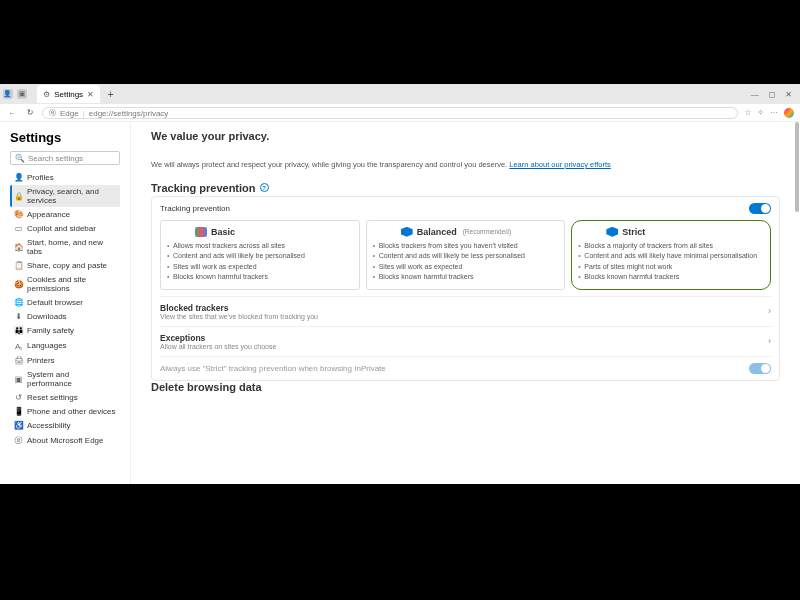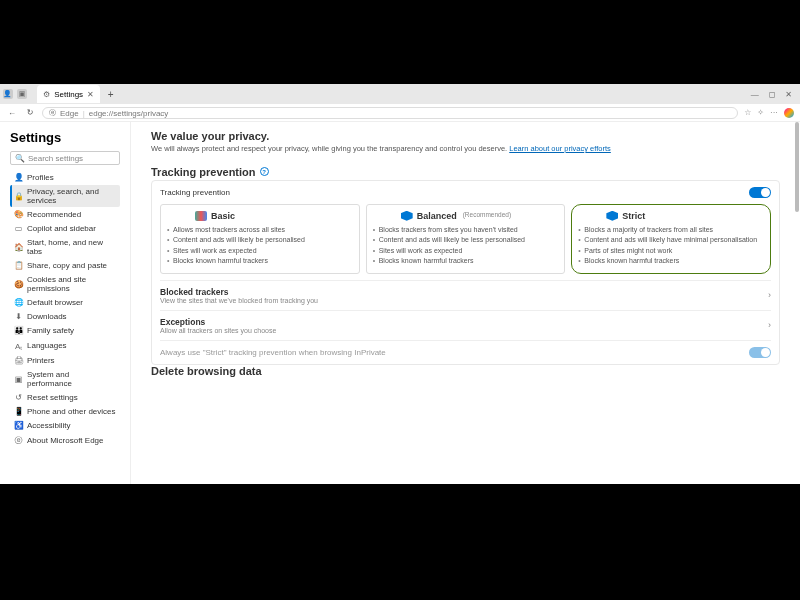--- a/index.html
+++ b/index.html
@@ -21,34 +21,34 @@
 .ab-color { width:10px; height:10px; border-radius:50%; background:linear-gradient(135deg,#f0a,#fa0,#0af); }
 .content { display:flex; height:362px; }
 .sidebar { width:130px; padding:8px 10px; font-size:8px; }
 .sb-title { font-weight:600; font-size:13px; margin-bottom:6px; }
 .search-box { border:1px solid #ccc; border-radius:2px; height:14px; display:flex; align-items:center; padding:0 4px; gap:3px; color:#888; margin-bottom:6px; }
 .sb-items { display:flex; flex-direction:column; gap:1px; }
 .sb-item { display:flex; align-items:center; gap:4px; padding:2px 4px; border-radius:2px; cursor:pointer; color:#333; }
 .sb-item.active { background:#eaeaea; border-left:2px solid #0078d4; padding-left:2px; }
 .sb-item .ic { width:9px; font-size:8px; color:#666; text-align:center; }
 .main { flex:1; padding:8px 20px; font-size:8px; color:#333; overflow:hidden; border-left:1px solid #eee; position:relative; }
-.main h2 { font-size:11px; font-weight:600; margin-bottom:2px; }
+.main h2 { font-size:11px; font-weight:600; margin-bottom:18px; }
 .main p.intro { font-size:7.5px; color:#555; line-height:1.3; }
 .main a { color:#0067b8; text-decoration:underline; cursor:pointer; }
 .section-h { font-size:11px; font-weight:600; margin-top:12px; margin-bottom:2px; display:flex; align-items:center; gap:4px; }
 .info-ic { width:9px; height:9px; border:1px solid #0078d4; border-radius:50%; color:#0078d4; font-size:6px; display:flex; align-items:center; justify-content:center; }
 .sub { font-size:7.5px; color:#555; line-height:1.3; margin-bottom:6px; }
 .panel { border:1px solid #e8e8e8; border-radius:4px; padding:6px 8px; }
 .panel-head { display:flex; align-items:center; justify-content:space-between; font-size:8px; margin-bottom:6px; }
 .toggle { width:22px; height:11px; background:#0078d4; border-radius:6px; position:relative; cursor:pointer; }
 .toggle::after { content:""; position:absolute; right:1px; top:1px; width:9px; height:9px; background:#fff; border-radius:50%; }
 .cards { display:flex; gap:6px; }
 .card { flex:1; border:1px solid #ddd; border-radius:3px; padding:6px; cursor:pointer; }
 .card.selected { border:1px solid #4d7c0f; border-radius:10px; }
-.card-title { font-weight:600; font-size:9px; display:flex; align-items:flex-start; gap:4px; margin-bottom:4px;padding-left:28px; }
+.card-title { font-weight:600; font-size:9px; display:flex; align-items:center; gap:4px; margin-bottom:4px;padding-left:28px; }
 .card-title .badge { width:12px; height:10px; display:inline-block; }
 .badge.basic { background:linear-gradient(90deg,#4a9,#e55,#48e); border-radius:2px; }
 .badge.balanced { background:#0078d4; clip-path:polygon(50% 0,100% 25%,100% 75%,50% 100%,0 75%,0 25%); }
 .badge.strict { background:#0078d4; clip-path:polygon(50% 0,100% 25%,100% 75%,50% 100%,0 75%,0 25%); }
 .rec { font-size:6.5px; color:#888; font-weight:400; margin-left:2px; }
 .card ul { list-style:none; padding-left:0; }
 .card li { font-size:7px; color:#555; padding-left:6px; position:relative; line-height:1.35; margin-bottom:1px; }
 .card li::before { content:"•"; position:absolute; left:0; color:#888; }
 .row-link { display:flex; justify-content:space-between; align-items:center; padding:6px 0 0; border-top:1px solid #eee; margin-top:6px; cursor:pointer; }
 .row-link .rl-title { font-size:8.5px; font-weight:700; }
@@ -109,21 +109,21 @@
           <div class="sb-item">
             <span class="ic">👤</span>
             <span>Profiles</span>
           </div>
           <div class="sb-item active">
             <span class="ic">🔒</span>
             <span>Privacy, search, and services</span>
           </div>
           <div class="sb-item">
             <span class="ic">🎨</span>
-            <span>Recommended</span>
+            <span>Appearance</span>
           </div>
           <div class="sb-item">
             <span class="ic">▭</span>
             <span>Copilot and sidebar</span>
           </div>
           <div class="sb-item">
             <span class="ic">🏠</span>
             <span>Start, home, and new tabs</span>
           </div>
           <div class="sb-item">

